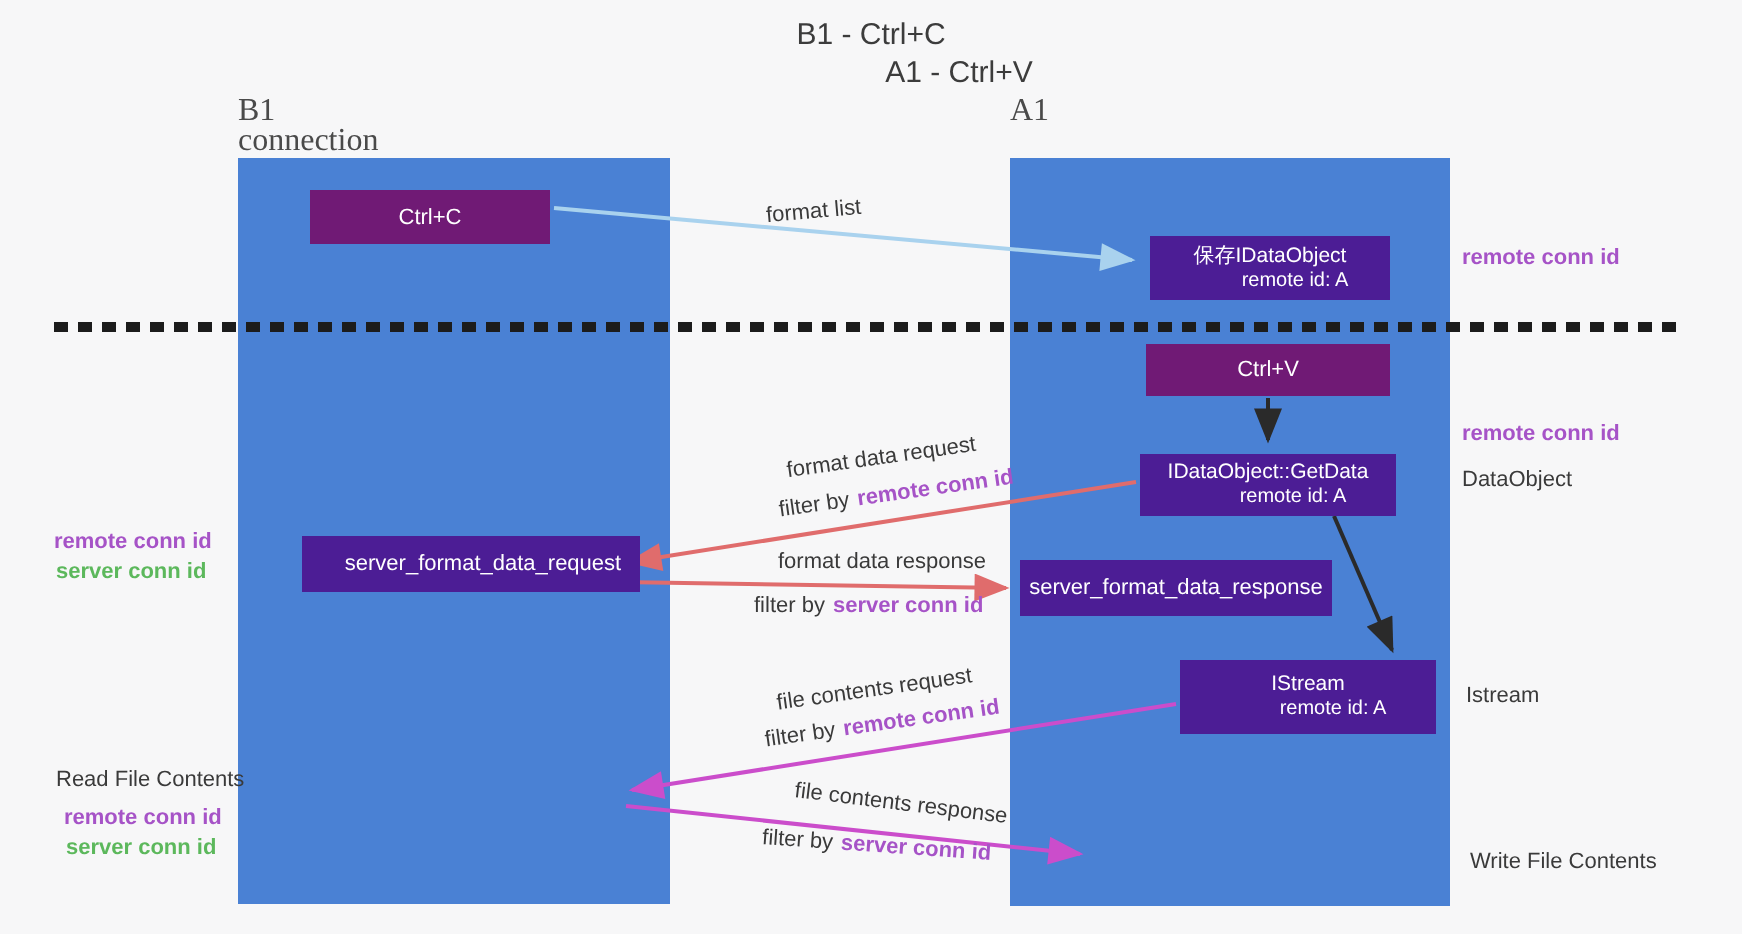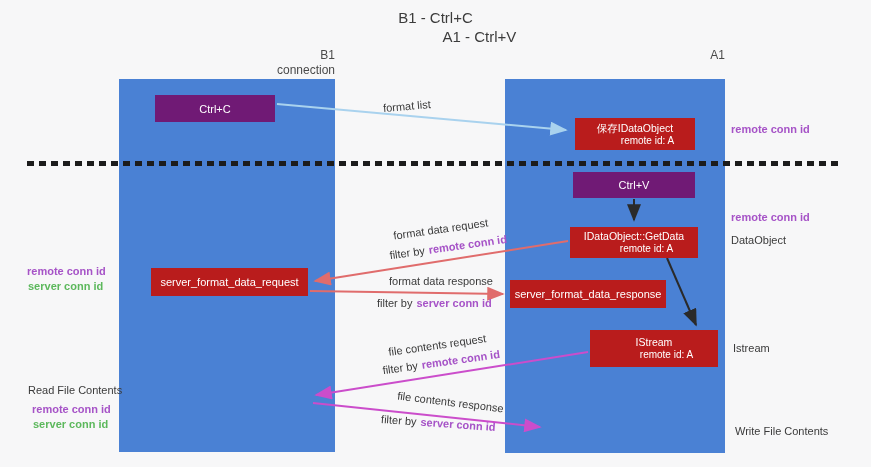--- a/index.html
+++ b/index.html
@@ -1,25 +1,25 @@
 <!DOCTYPE html>
 <html><head>
 <meta charset="utf-8">
 <style>
   html,body{margin:0;padding:0;background:#f7f7f8;}
   .stage{position:relative;width:871px;height:467px;background:#f7f7f8;overflow:hidden;
          font-family:"Liberation Sans", sans-serif;color:#3a3a3a;}
   .abs{position:absolute;}
   .title{width:871px;text-align:center;font-size:15px;line-height:19px;color:#3c3c3c;}
   .lane{background:#4a81d4;}
-  .lane-header{text-align:right;font-size:12px;line-height:15px;color:#4a4a4a;}
+  .lane-header{text-align:left;font-size:16px;line-height:15px;color:#4a4a4a;font-family:Liberation Serif, serif;}
   .box{display:flex;flex-direction:column;align-items:center;justify-content:center;
        color:#fff;text-align:center;}
   .green{background:#701a75;font-size:11px;}
-  .orange{background:#b91c1c;}
+  .orange{background:#4c1d95;}
   .box .l1{font-size:10.5px;line-height:13px;}
   .box .l2{font-size:10px;line-height:12px;padding-left:25px;}
   .box.single{font-size:11px;}
   .dashed{height:5px;background:repeating-linear-gradient(90deg,#1c1c1c 0 7px,transparent 7px 12px);}
   .lbl{font-size:11px;white-space:nowrap;color:#3a3a3a;}
   .purple{color:#a653c7;font-weight:bold;}
   .greentxt{color:#5cb85c;font-weight:bold;}
   .filter .fb{color:#3a3a3a;font-weight:normal;margin-right:4px;}
   svg{position:absolute;left:0;top:0;pointer-events:none;}
 </style>
@@ -72,21 +72,21 @@
   <div class="abs box green single" style="left:573px;top:172px;width:122px;height:26px;">Ctrl+V</div>
 
   <div class="abs box orange" style="left:575px;top:118px;width:120px;height:32px;">
     <div class="l1">保存IDataObject</div>
     <div class="l2">remote id: A</div>
   </div>
   <div class="abs box orange" style="left:570px;top:227px;width:128px;height:31px;">
     <div class="l1">IDataObject::GetData</div>
     <div class="l2">remote id: A</div>
   </div>
-  <div class="abs box orange single" style="left:151px;top:268px;width:157px;height:28px;">server_format_data_request</div>
+  <div class="abs box orange single" style="left:151px;top:268px;width:157px;height:28px;padding-left:12px;">server_format_data_request</div>
   <div class="abs box orange single" style="left:510px;top:280px;width:156px;height:28px;">server_format_data_response</div>
   <div class="abs box orange" style="left:590px;top:330px;width:128px;height:37px;">
     <div class="l1">IStream</div>
     <div class="l2">remote id: A</div>
   </div>
 
   <div class="abs lbl" style="left:383px;top:100px;transform:rotate(-5deg);">format list</div>
 
   <div class="abs lbl" style="left:393px;top:223px;transform:rotate(-8deg);">format data request</div>
   <div class="abs lbl filter" style="left:389px;top:241px;transform:rotate(-8deg);">

